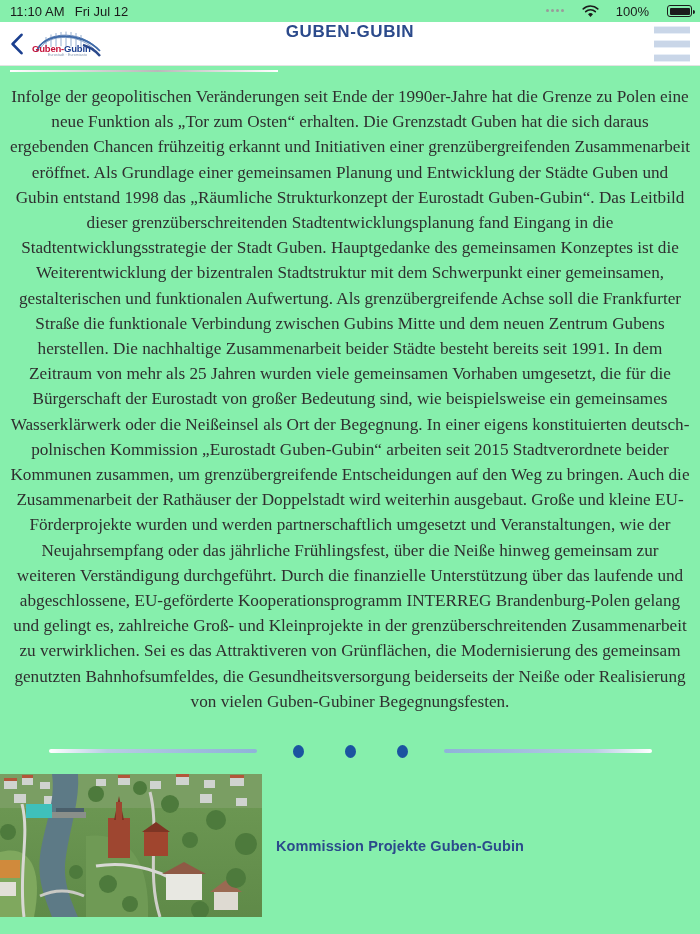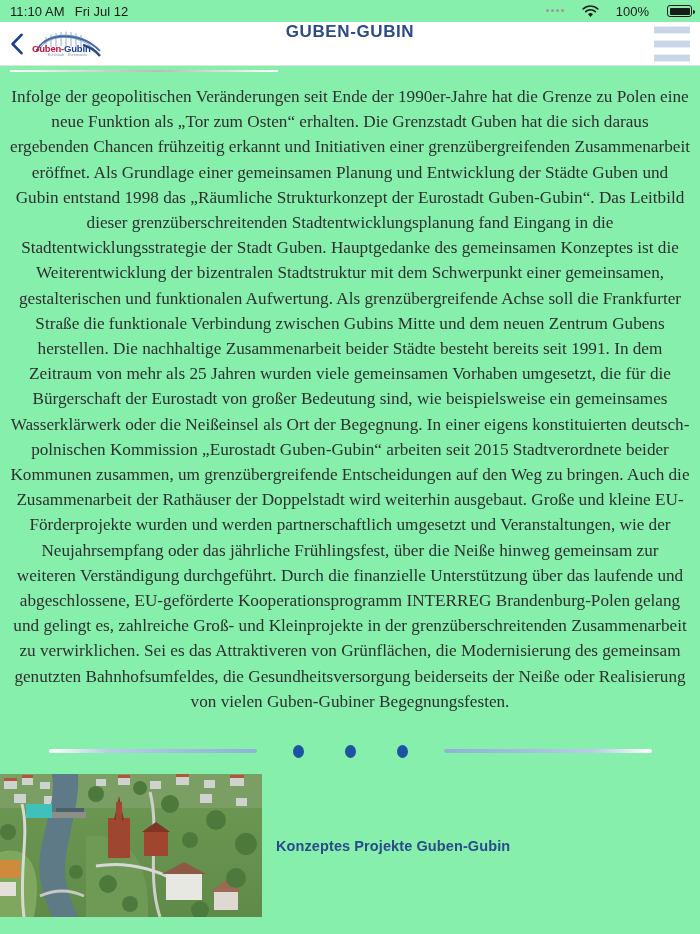--- a/index.html
+++ b/index.html
@@ -300,17 +300,17 @@
             <circle cx="236" cy="104" r="10"></circle>
           <circle cx="200" cy="136" r="9"></circle>
             <circle cx="130" cy="130" r="8"></circle>
         </g>
 
         <rect x="0" y="86" width="20" height="18" fill="#d08a3c"></rect>
         <rect x="0" y="108" width="16" height="14" fill="#e2e0d8"></rect>
       </svg>
     </div>
     <div class="teaser-body">
-      <div class="teaser-title">Konzeptes Projekte Guben-Gubin</div>
+      <div class="teaser-title">Kommission Projekte Guben-Gubin</div>
     </div>
   </div>
 
 </div>
 
 </body></html>

